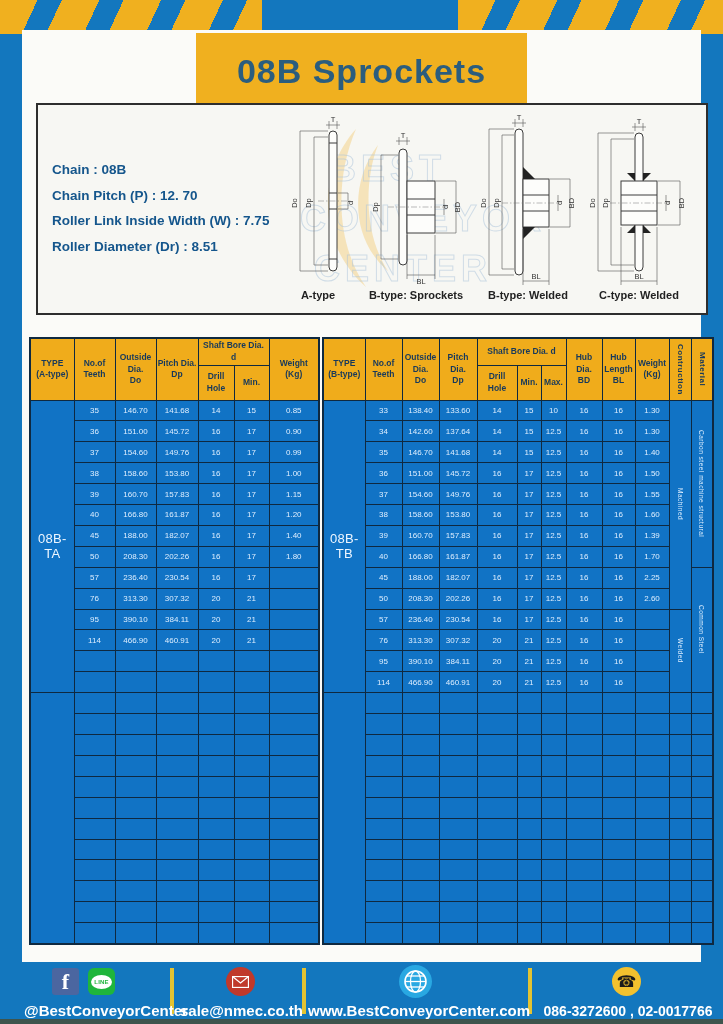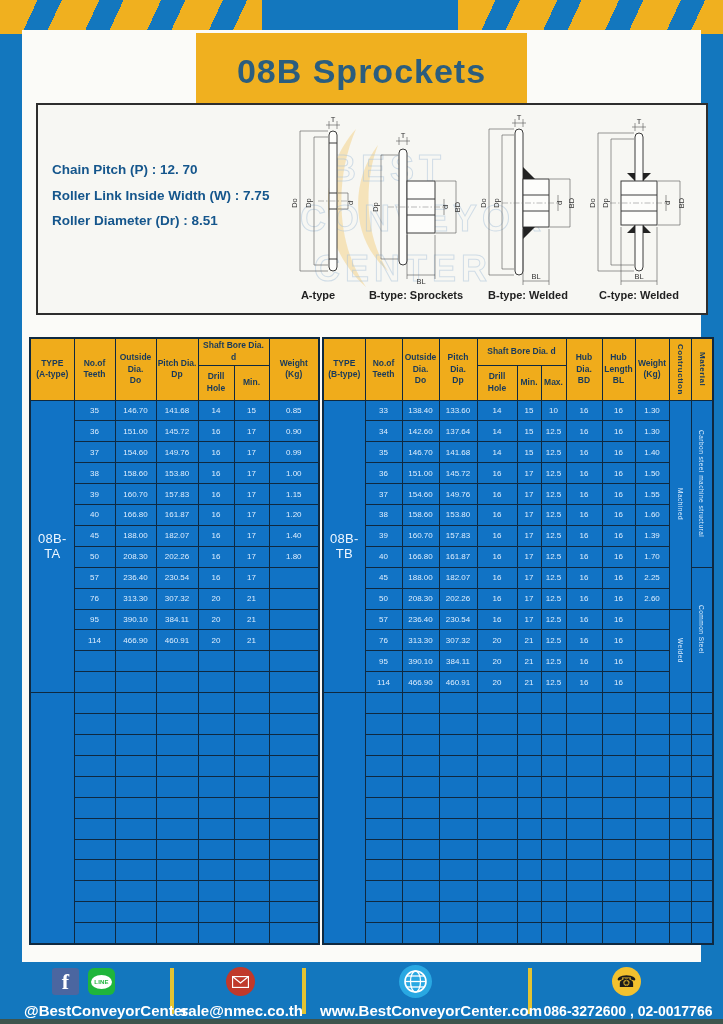--- a/index.html
+++ b/index.html
@@ -84,20 +84,21 @@
 
     <svg class="watermark" viewBox="0 0 360 176">
       <path class="wm-swoosh" d="M118,6 C80,48 78,120 128,164 C96,118 98,52 118,6 Z"></path>
       <path class="wm-swoosh" d="M140,22 C112,58 112,116 150,148 C126,112 126,58 140,22 Z"></path>
       <text class="wm-text" x="150" y="58" text-anchor="middle">BEST</text>
       <text class="wm-text" x="185" y="108" text-anchor="middle">CONVEYOR</text>
       <text class="wm-text" x="165" y="158" text-anchor="middle">CENTER</text>
     </svg>
 
     <div class="specs">
+      <div>Chain : 08B</div>
       <div>Chain Pitch (P) : 12. 70</div>
       <div>Roller Link Inside Width (W) : 7.75</div>
       <div>Roller Diameter (Dr) : 8.51</div>
     </div>
 
     <div class="diagrams">
 
       <figure style="width:84px;">
         <svg width="84" height="172" viewBox="0 0 84 172">
           <line class="dline" x1="50" y1="10" x2="64" y2="10"></line>
@@ -857,18 +858,18 @@
         <line x1="2" y1="12.5" x2="23" y2="12.5" stroke="#fff" stroke-width="1.3"></line>
         <line x1="4" y1="7" x2="21" y2="7" stroke="#fff" stroke-width="1.3"></line>
         <line x1="4" y1="18" x2="21" y2="18" stroke="#fff" stroke-width="1.3"></line>
       </svg>
     </div>
     <div class="divider" style="left:528px"></div>
     <div class="icon phone">☎</div>
 
     <div class="txt" style="left:24px; width:160px;">@BestConveyorCenter</div>
     <div class="txt" style="left:180px; width:114px;">sale@nmec.co.th</div>
-    <div class="txt" style="left:320px; width:208px;">www.BestConveyorCenter.com</div>
+    <div class="txt" style="left:308px; width:208px;">www.BestConveyorCenter.com</div>
     <div class="txt" style="left:538px; width:180px; font-size:14px;">086-3272600 , 02-0017766</div>
     <div class="bottom-strip"></div>
   </div>
 
 </div>
 
 </body></html>

